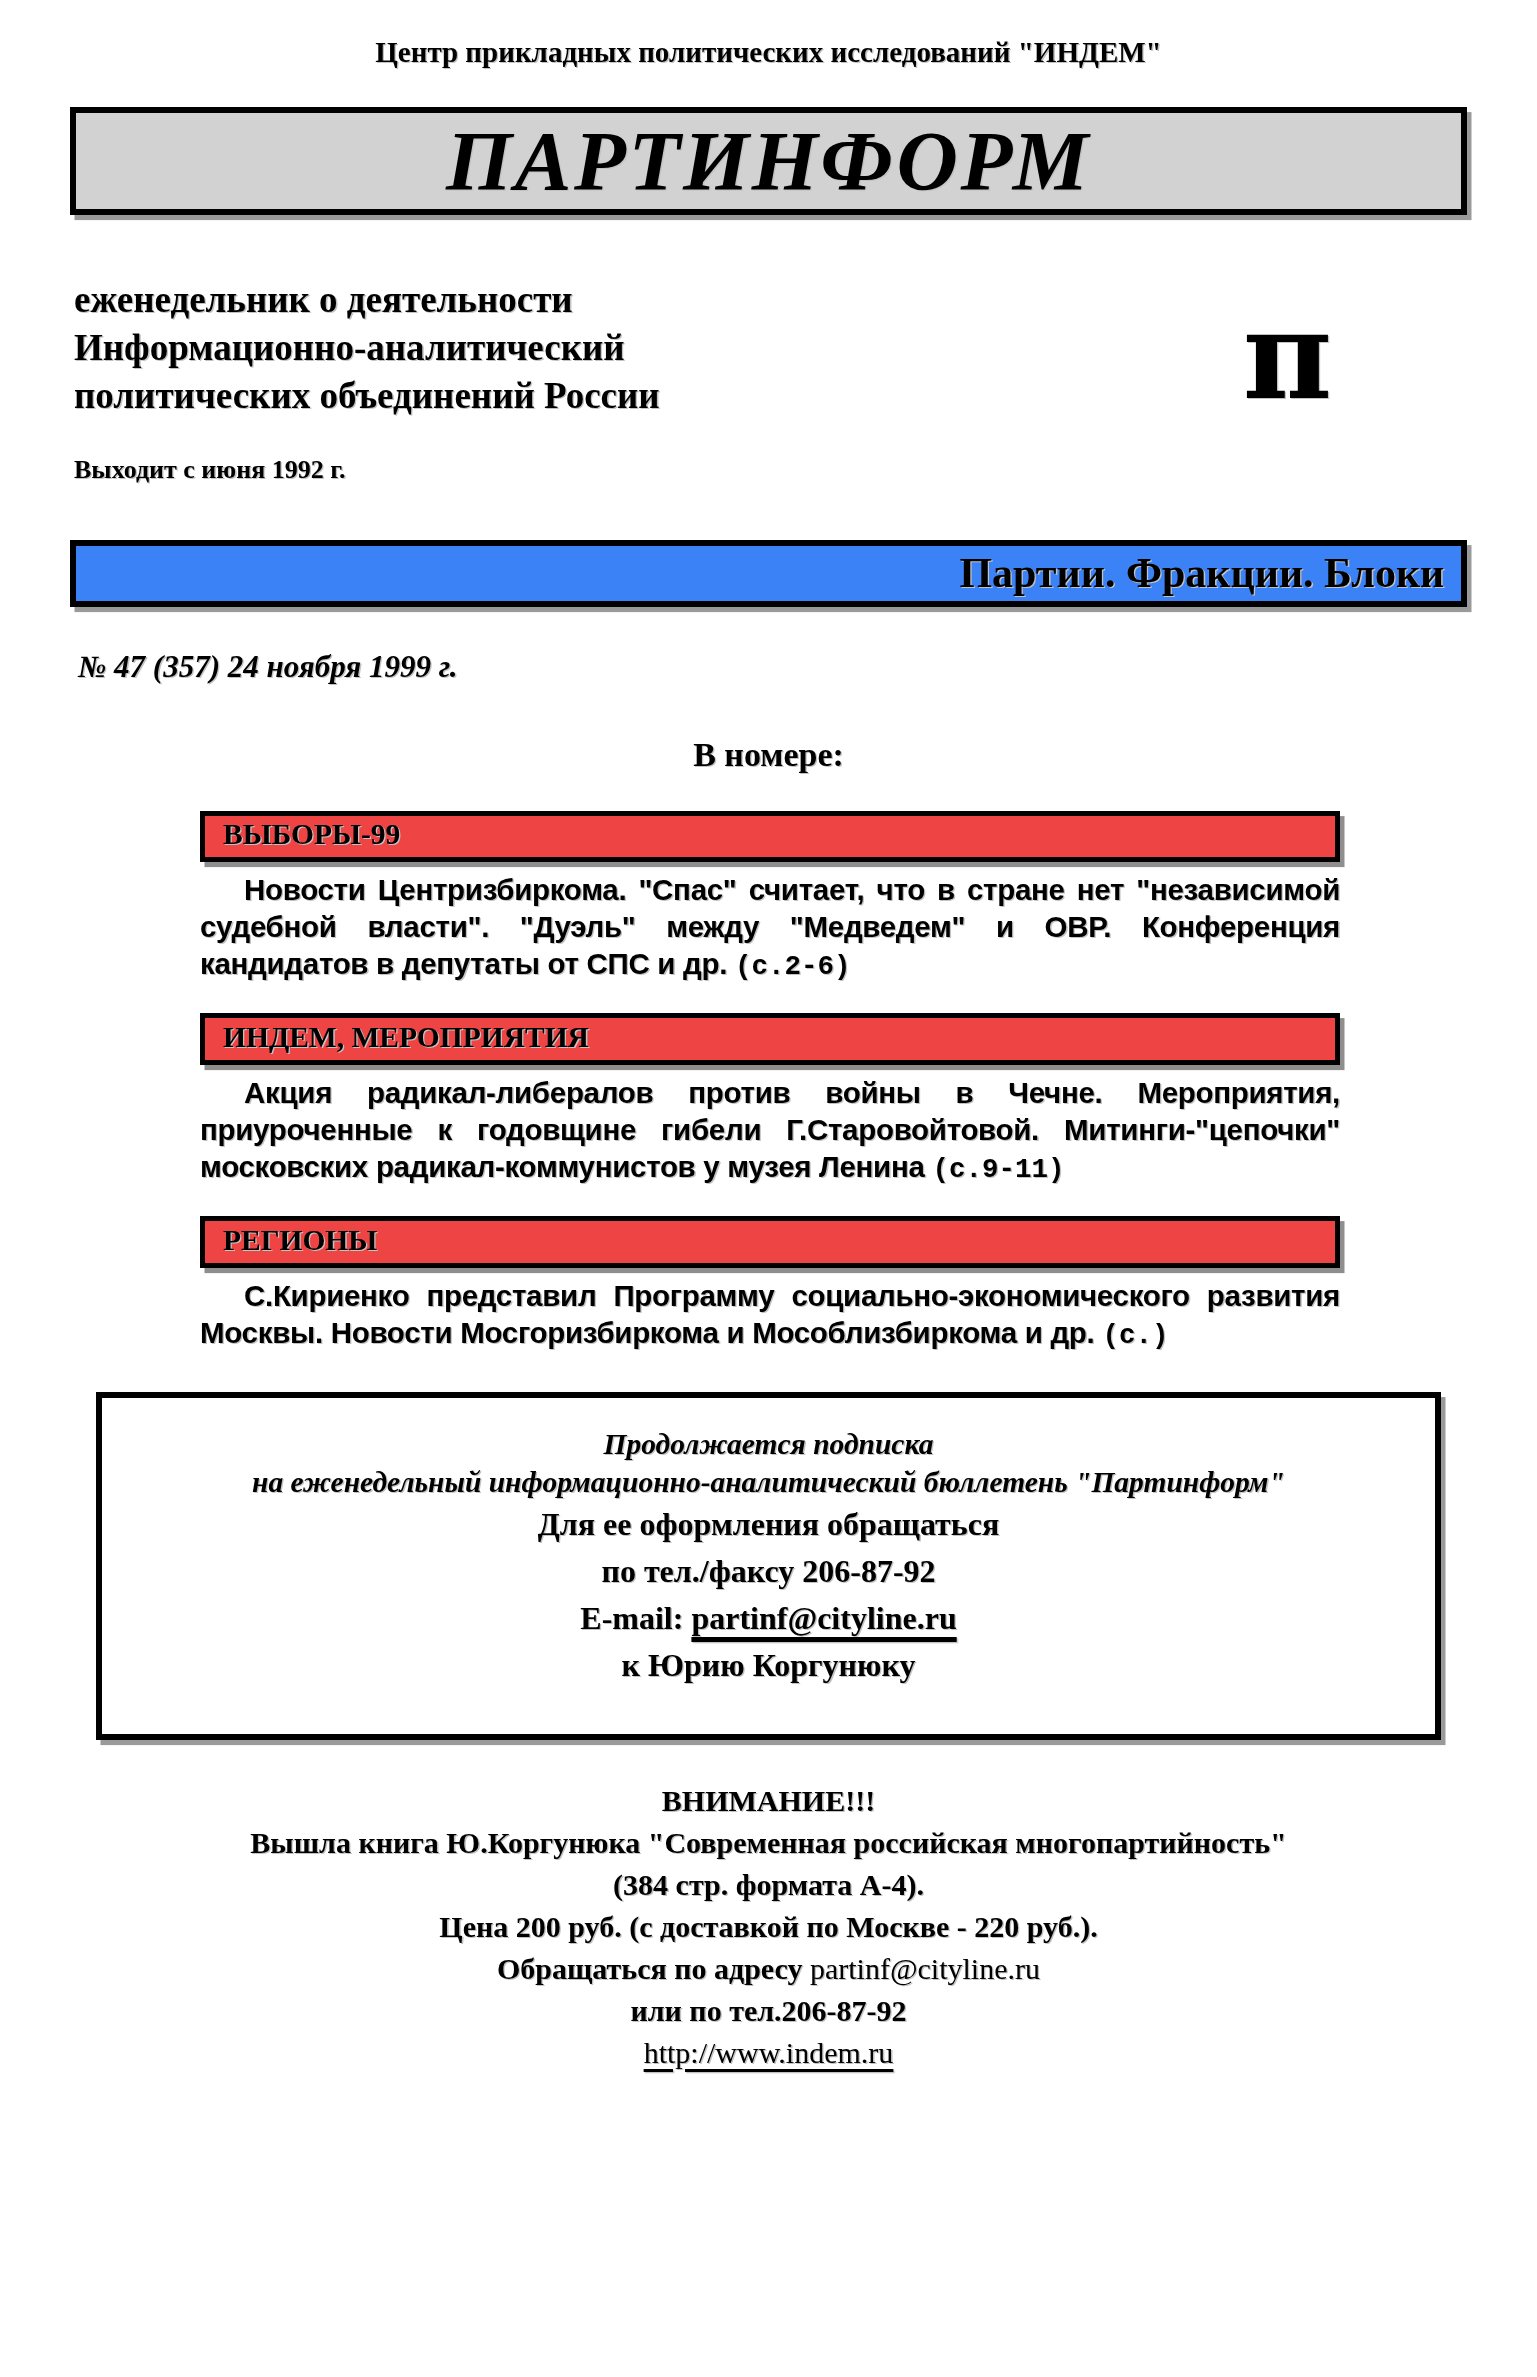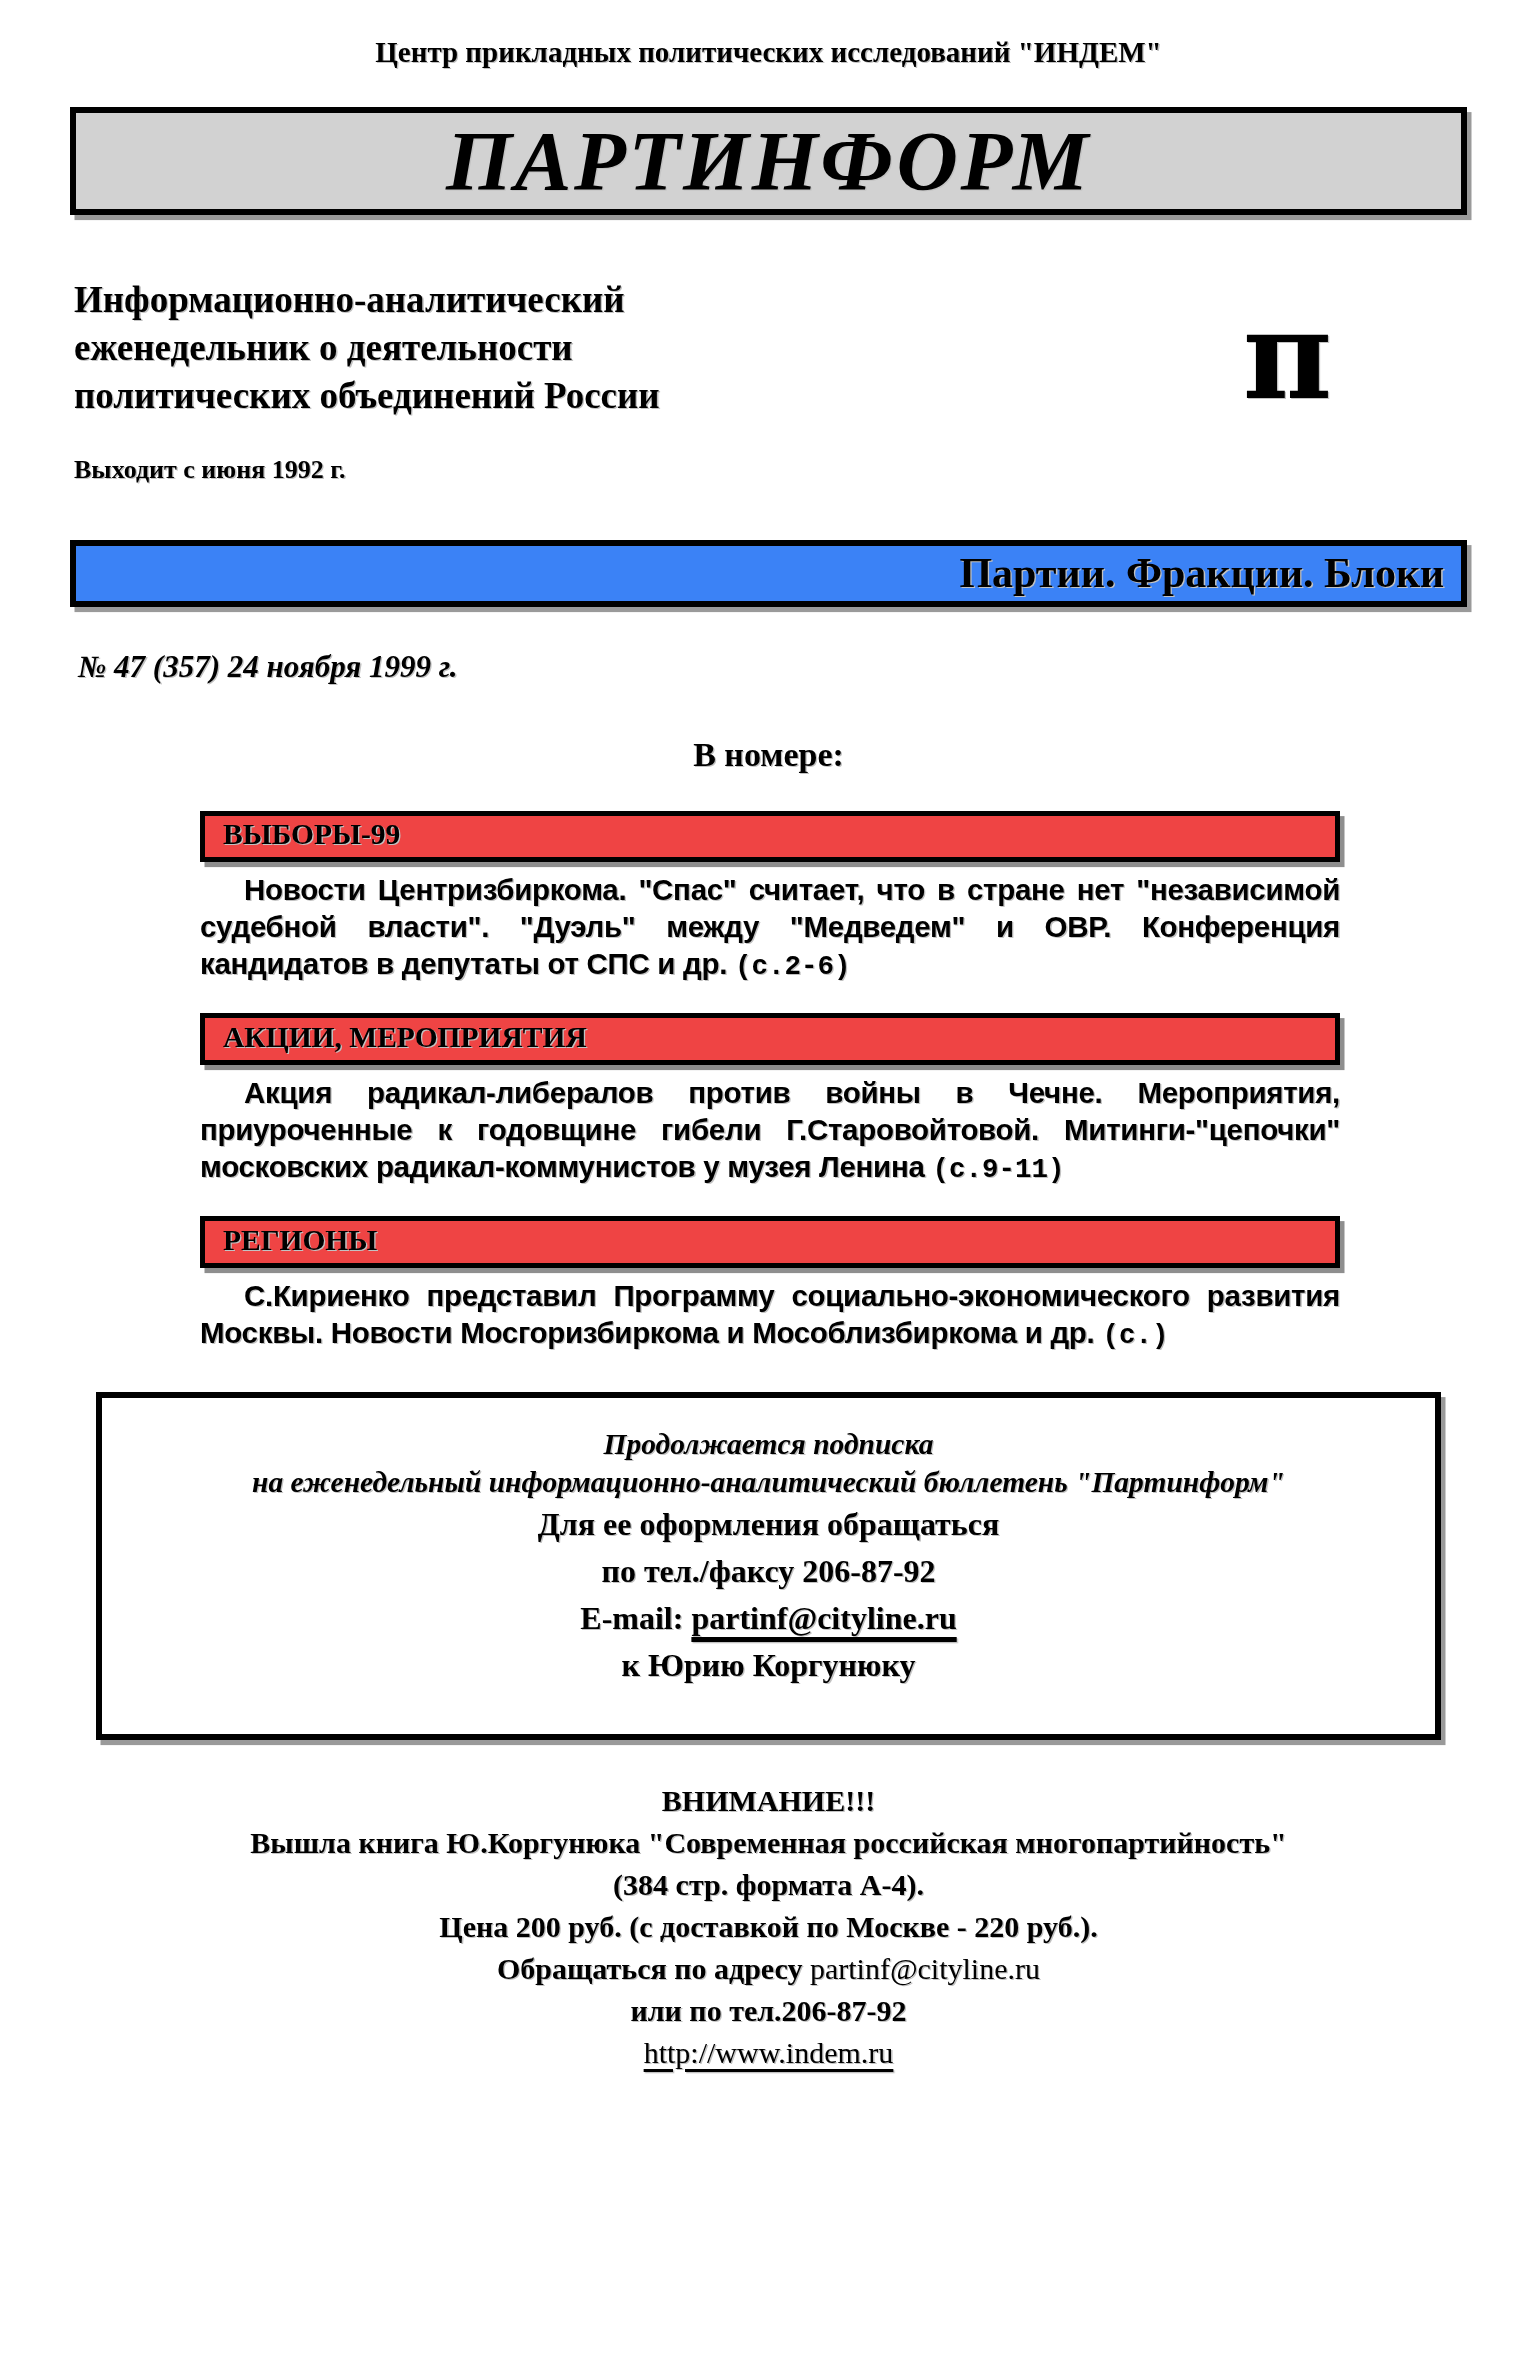--- a/index.html
+++ b/index.html
@@ -61,22 +61,22 @@
 <div class="page">
 
   <div class="org-line">Центр прикладных политических исследований "ИНДЕМ"</div>
 
   <div class="masthead">
     <span class="masthead-title">ПАРТИНФОРМ</span>
   </div>
 
   <div class="lead-row">
     <div class="subtitle">
+      <div>еженедельник о деятельности</div>
       <div>Информационно-аналитический</div>
-      <div>еженедельник о деятельности</div>
       <div>политических объединений России</div>
     </div>
     <div class="pi">π</div>
   </div>
 
   <div class="since">Выходит с июня 1992 г.</div>
 
   <div class="series-banner">
     <span>Партии. Фракции. Блоки</span>
   </div>
@@ -90,21 +90,21 @@
     <div class="section">
       <div class="sec-box">
         <span class="sec-title">ВЫБОРЫ-99</span>
       </div>
       <p class="sec-body"><span>Новости Центризбиркома. "Спас" считает, что в стране нет "независимой судебной власти". "Дуэль" между "Медведем" и ОВР. Конференция кандидатов в депутаты от СПС и др.</span> <span class="pgref">(с.2-6)</span></p>
     </div>
 
 
     <div class="section">
       <div class="sec-box">
-        <span class="sec-title">АКЦИИ, МЕРОПРИЯТИЯ</span>
+        <span class="sec-title">ИНДЕМ, МЕРОПРИЯТИЯ</span>
       </div>
       <p class="sec-body"><span>Акция радикал-либералов против войны в Чечне. Мероприятия, приуроченные к годовщине гибели Г.Старовойтовой. Митинги-"цепочки" московских радикал-коммунистов у музея Ленина</span> <span class="pgref">(с.9-11)</span></p>
     </div>
 
     <div class="section">
       <div class="sec-box">
         <span class="sec-title">РЕГИОНЫ</span>
       </div>
       <p class="sec-body"><span>С.Кириенко представил Программу социально-экономического развития Москвы. Новости Мосгоризбиркома и Мособлизбиркома и др.</span> <span class="pgref">(с.)</span></p>
     </div>

